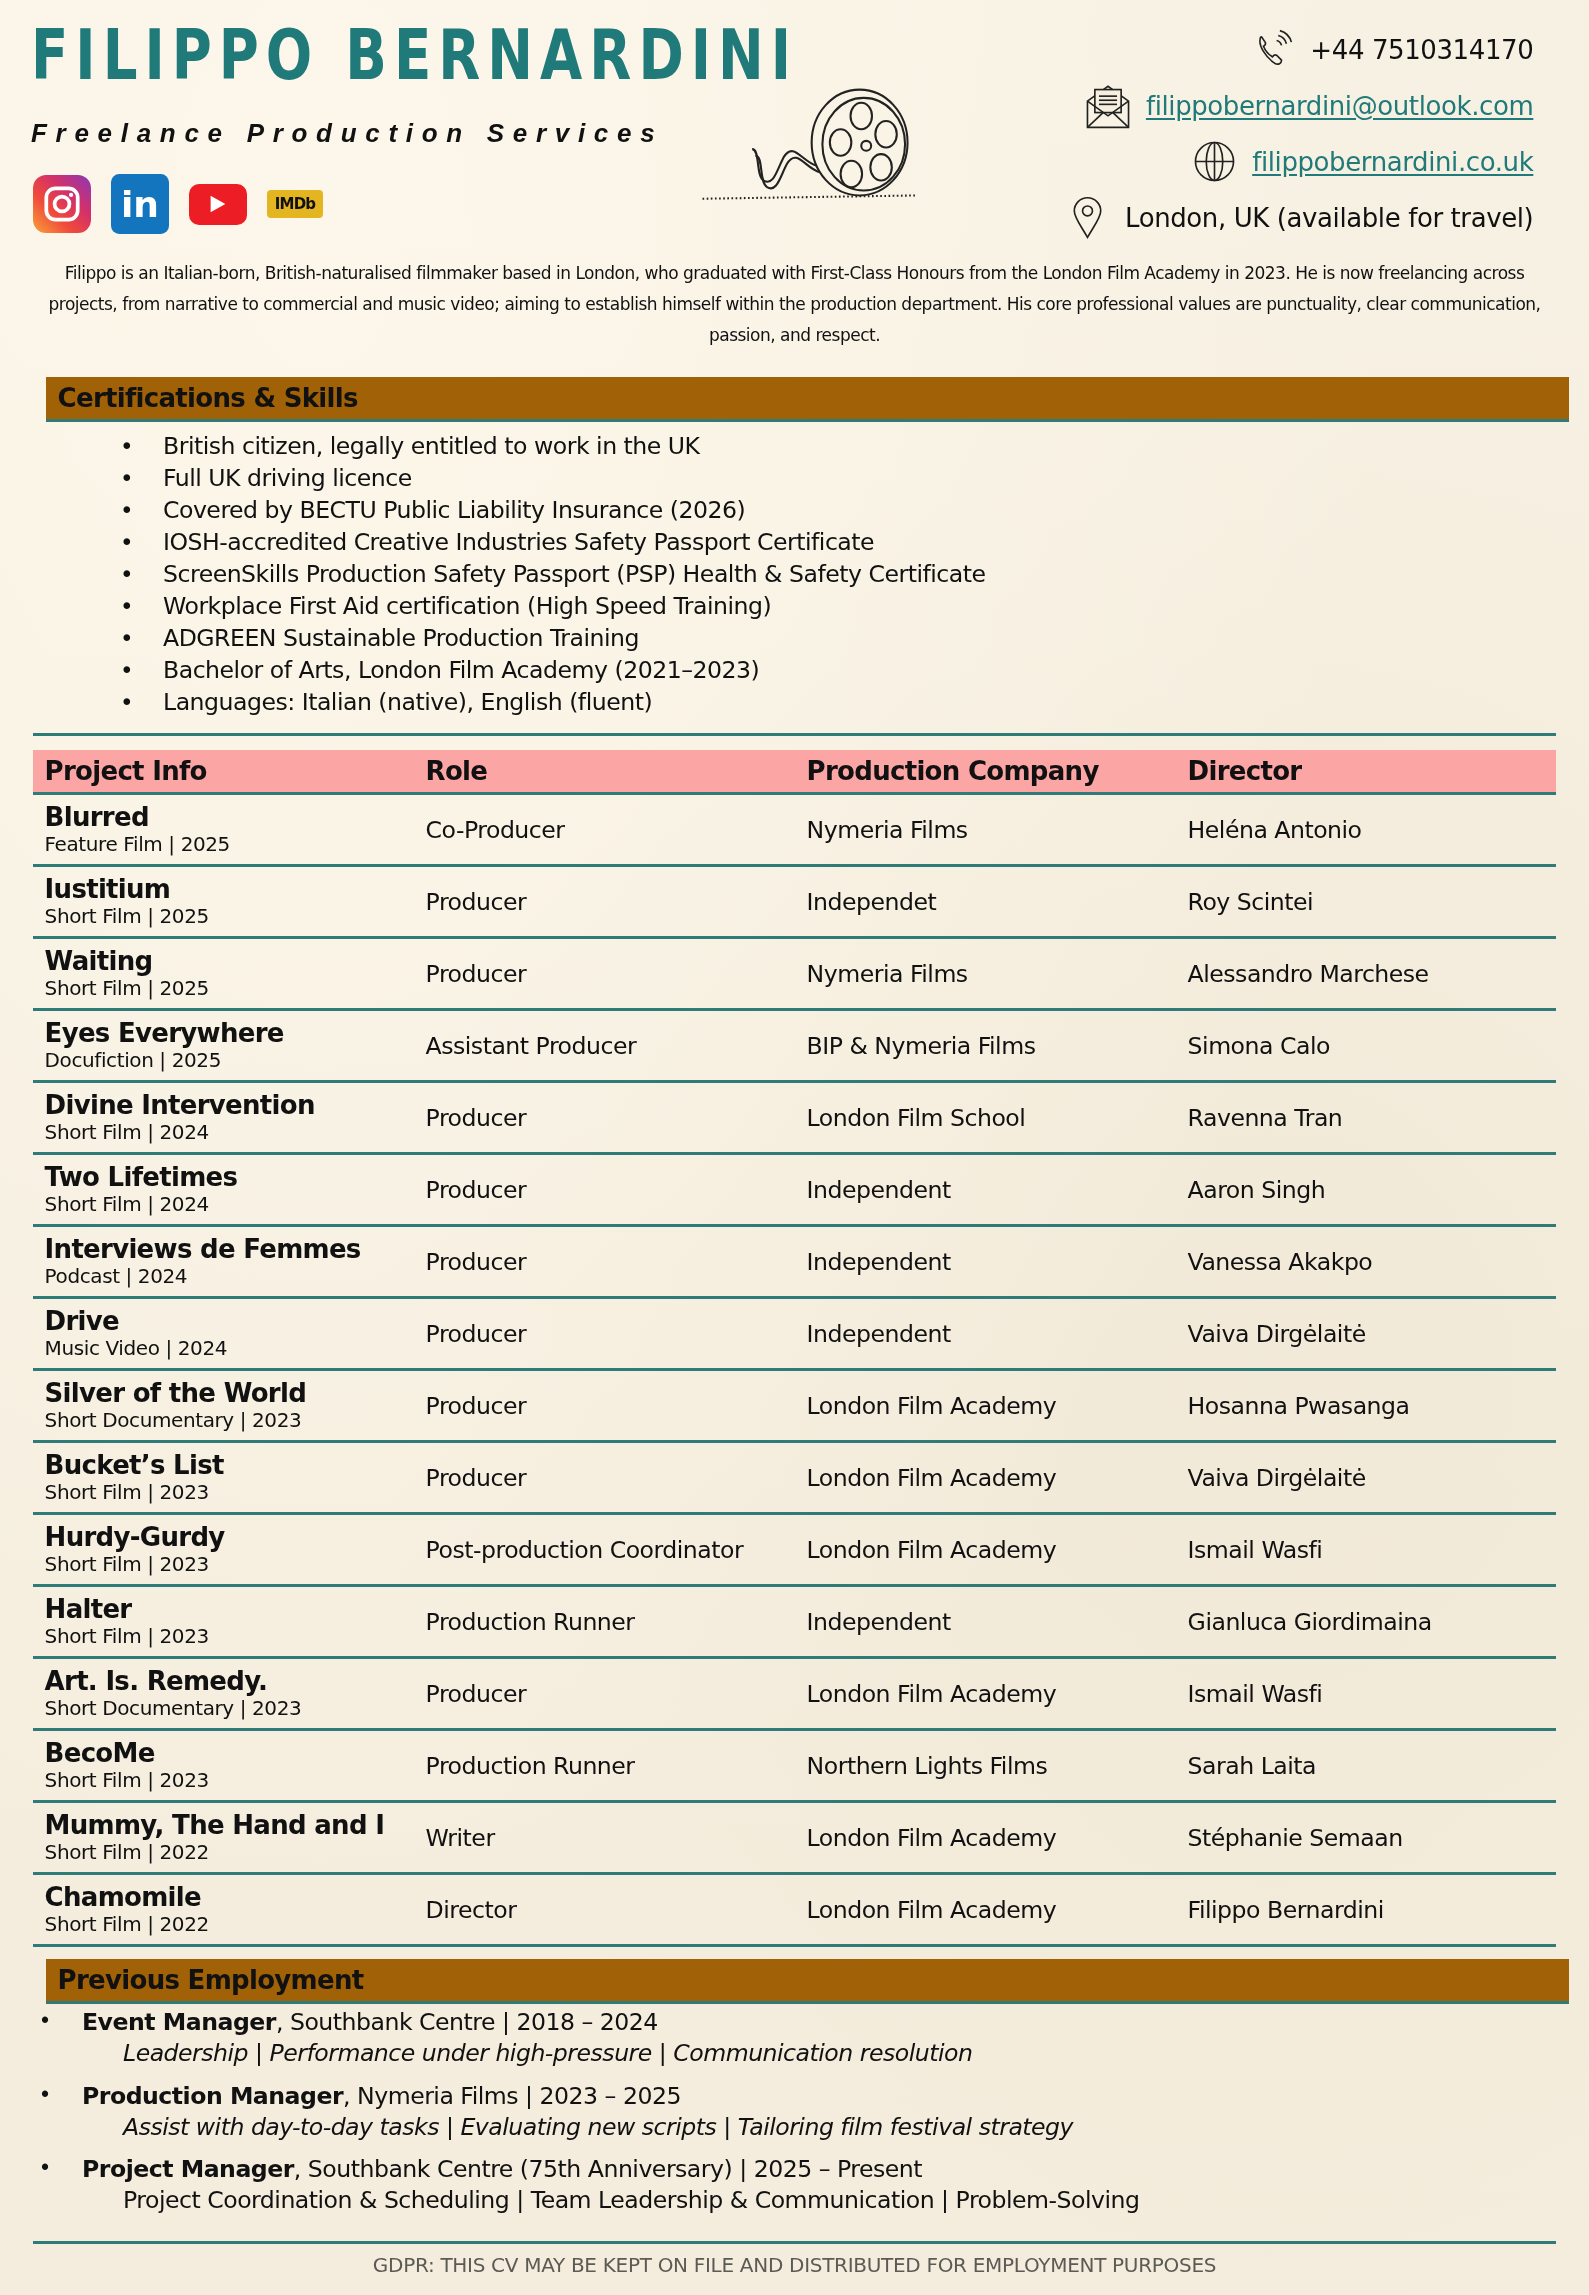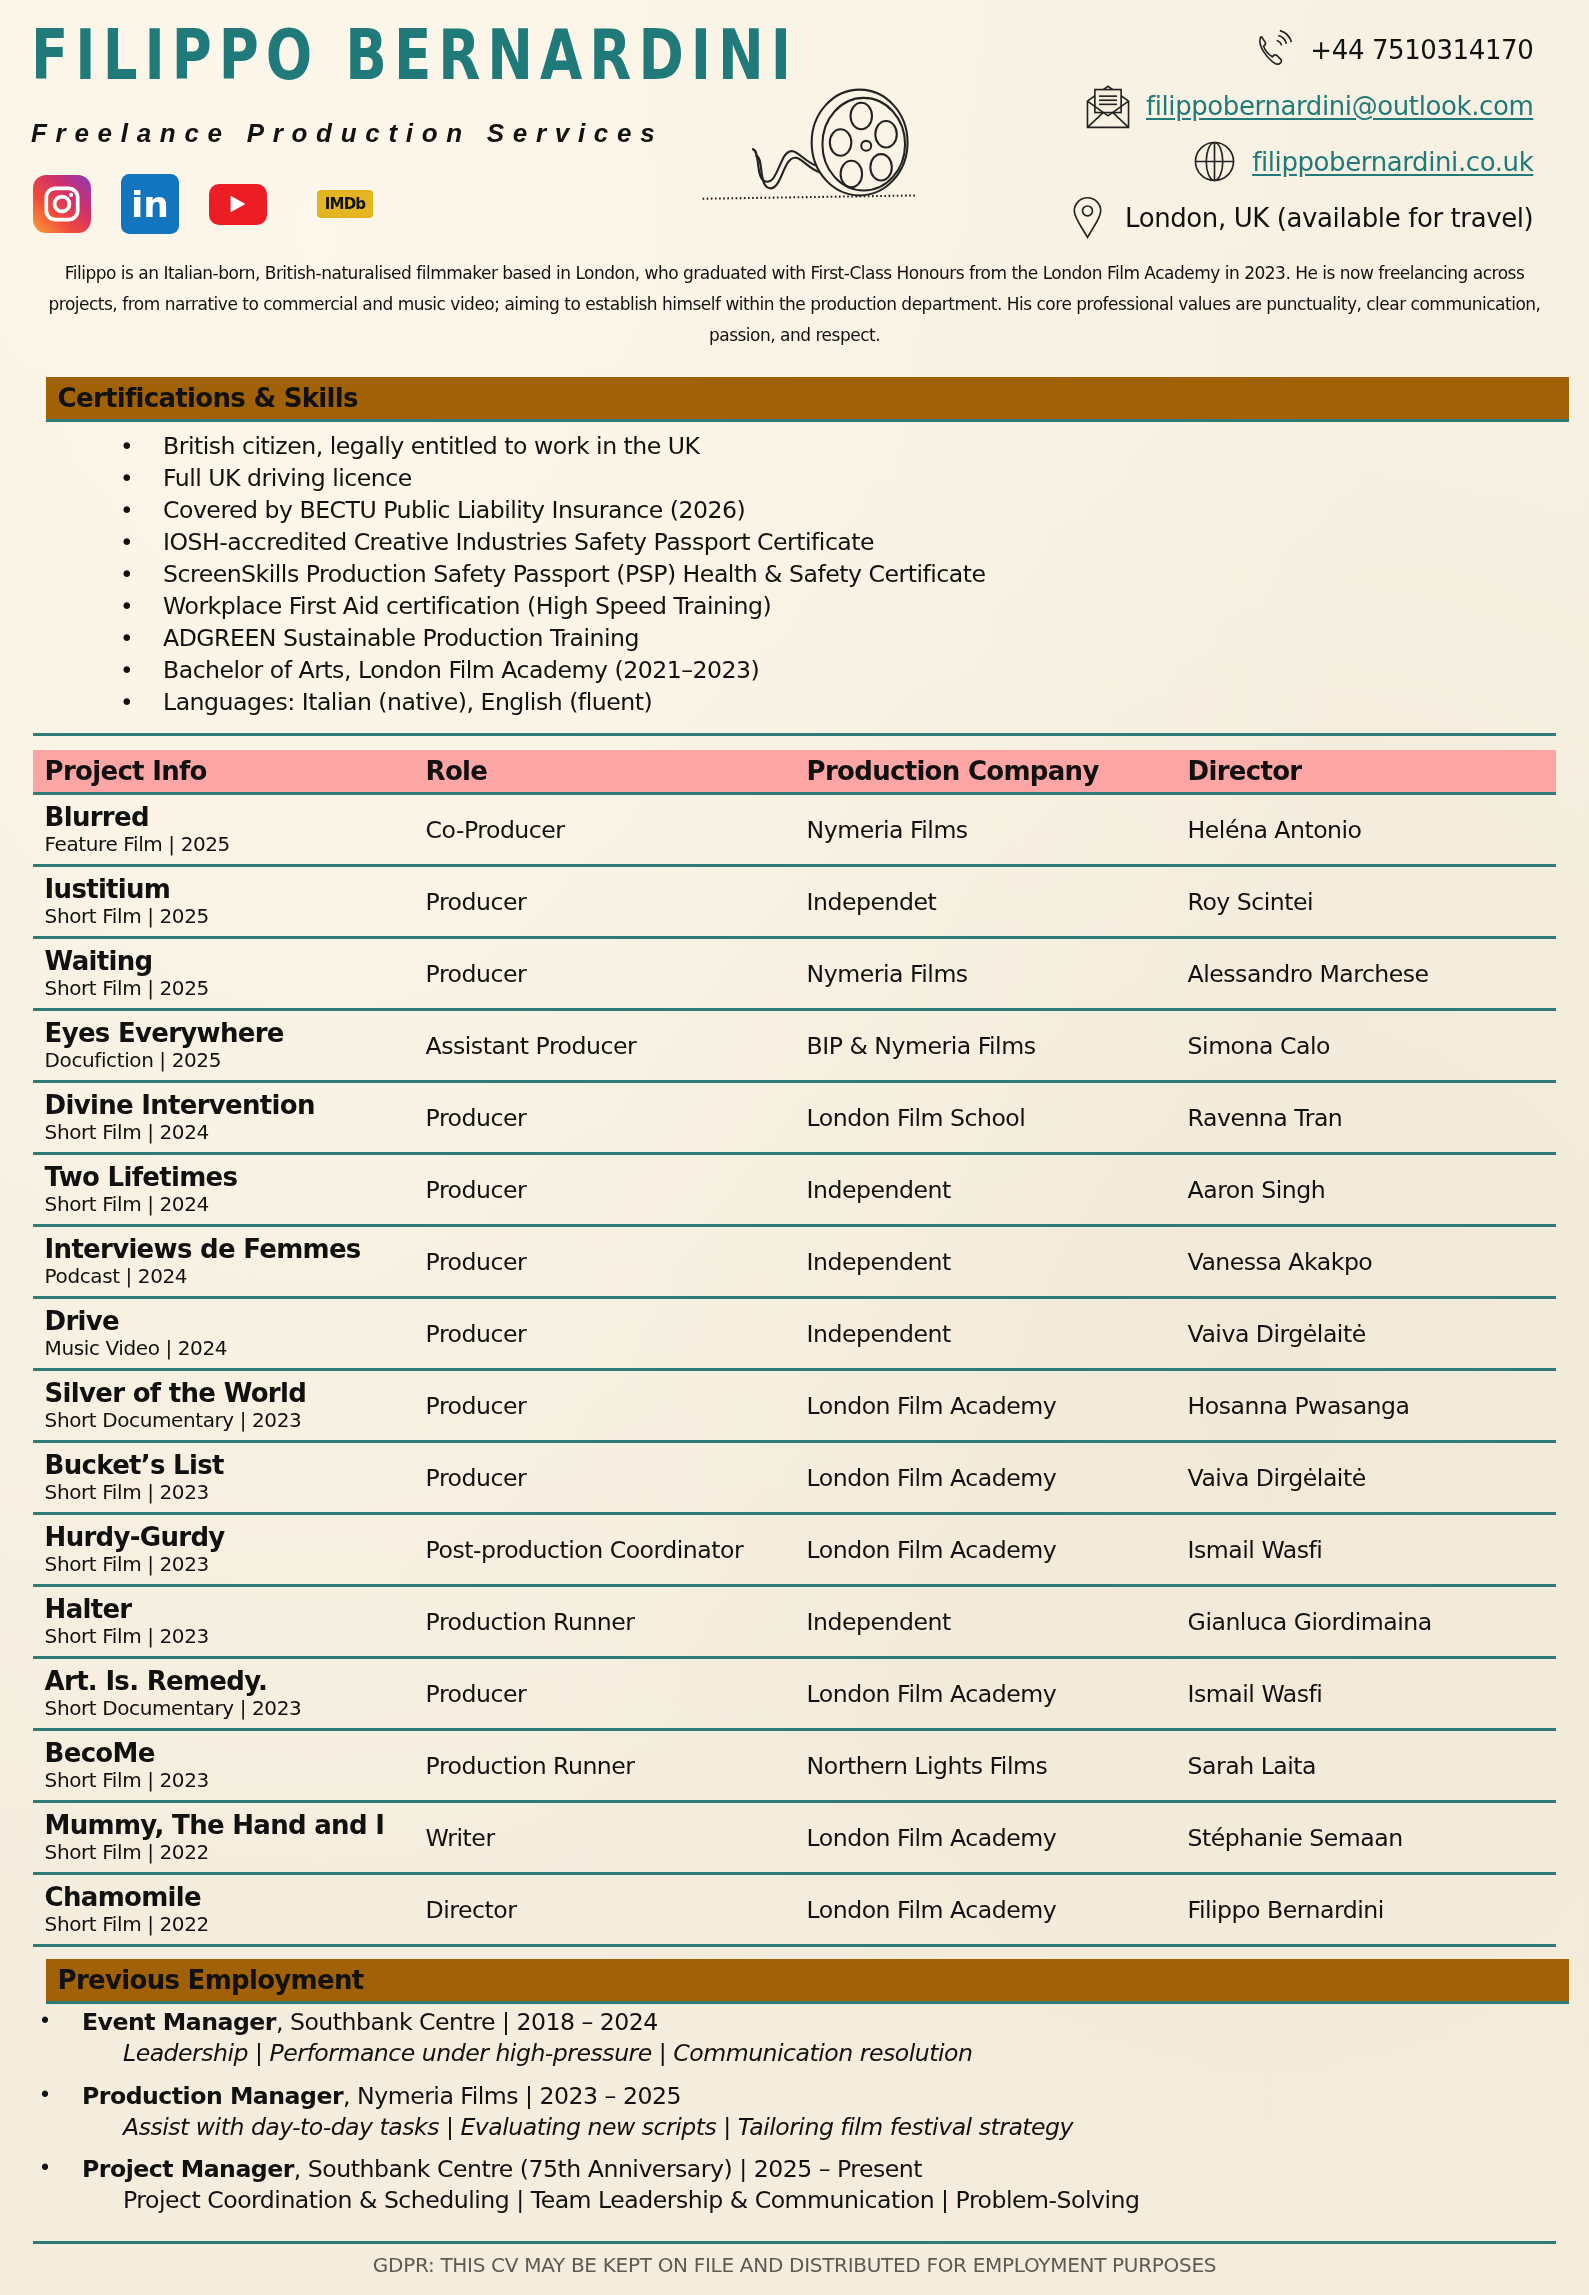--- a/index.html
+++ b/index.html
@@ -25,29 +25,29 @@
     letter-spacing: 9px; color: #1f7a79;
     transform: scaleX(0.78); transform-origin: left top;
     line-height: 1;
   }
   .tagline {
     position: absolute; left: 31px; top: 118px;
     font-family: "Liberation Sans", sans-serif;
     font-style: italic; font-weight: bold;
     font-size: 26px; letter-spacing: 8.7px; color: #111;
   }
-  .socials { position: absolute; left: 33px; top: 174px; display: flex; align-items: center; gap: 30px; }
+  .socials { position: absolute; left: 33px; top: 174px; display: flex; align-items: center; gap: 20px; }
   .social { display: flex; align-items: center; justify-content: center; }
   .ig {
     width: 58px; height: 58px; border-radius: 13.2px;
     background: linear-gradient(45deg, #f9a23a 0%, #f04a3a 35%, #d2306b 65%, #8a38b8 100%);
   }
   .li { width: 58px; height: 60px; border-radius: 8.3px; background: #1275bd; color: #fff; font-weight: bold; font-size: 36px; font-family: "DejaVu Sans", sans-serif; }
   .yt { width: 58px; height: 41px; border-radius: 10px; background: #ec1d24; }
-  .imdb { width: 56px; height: 28px; border-radius: 4.1px; background: #e3b520; font-size: 15px; font-weight: bold; color: #111; font-family: "DejaVu Sans", sans-serif; letter-spacing: -0.8px; margin-left: 20px;}
+  .imdb { width: 56px; height: 28px; border-radius: 4.1px; background: #e3b520; font-size: 15px; font-weight: bold; color: #111; font-family: "DejaVu Sans", sans-serif; letter-spacing: -0.8px;}
   .reel { position: absolute; left: 694px; top: 83px; width: 232px; height: 124px; }
 
   .contacts { position: absolute; left: 1064px; top: 21.5px; }
   .contact { display: flex; align-items: center; height: 56px; justify-content: flex-end; }
   .contact .ci { width: 46px; height: 46px; display: flex; align-items: center; justify-content: center; margin-right: 15px; }
   .contact .ct { font-size: 26px; color: #111; font-family: "DejaVu Sans", sans-serif; letter-spacing: -0.4px; }
   .contact a.ct { color: #1f7a79; text-decoration: underline; text-underline-offset: 3.3px; }
 
   .bio {
     position: absolute; left: 33px; top: 258px; width: 1523px;

